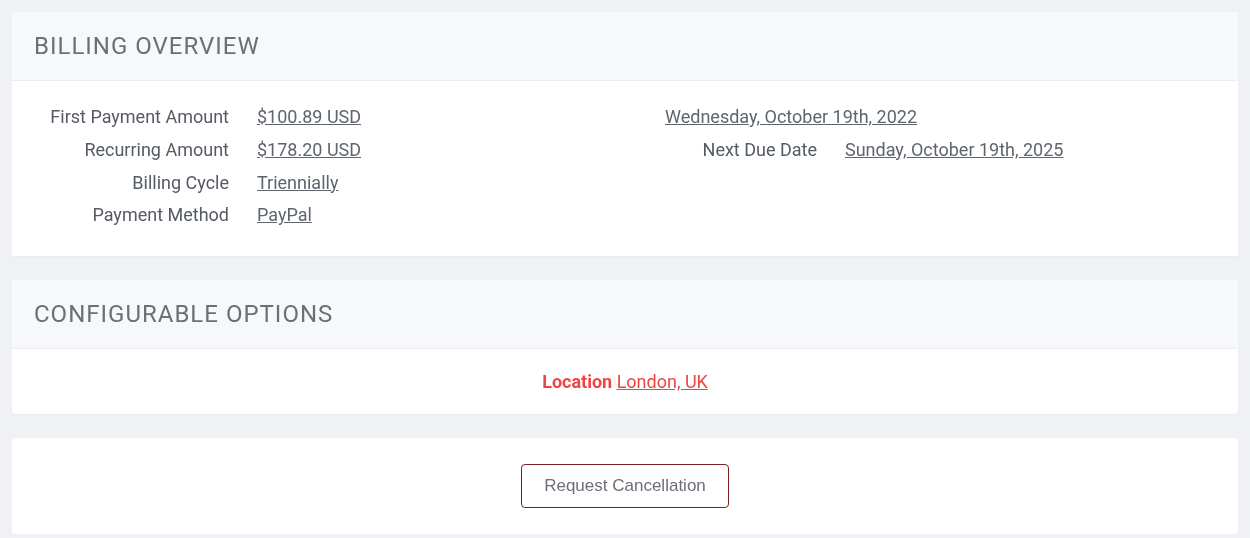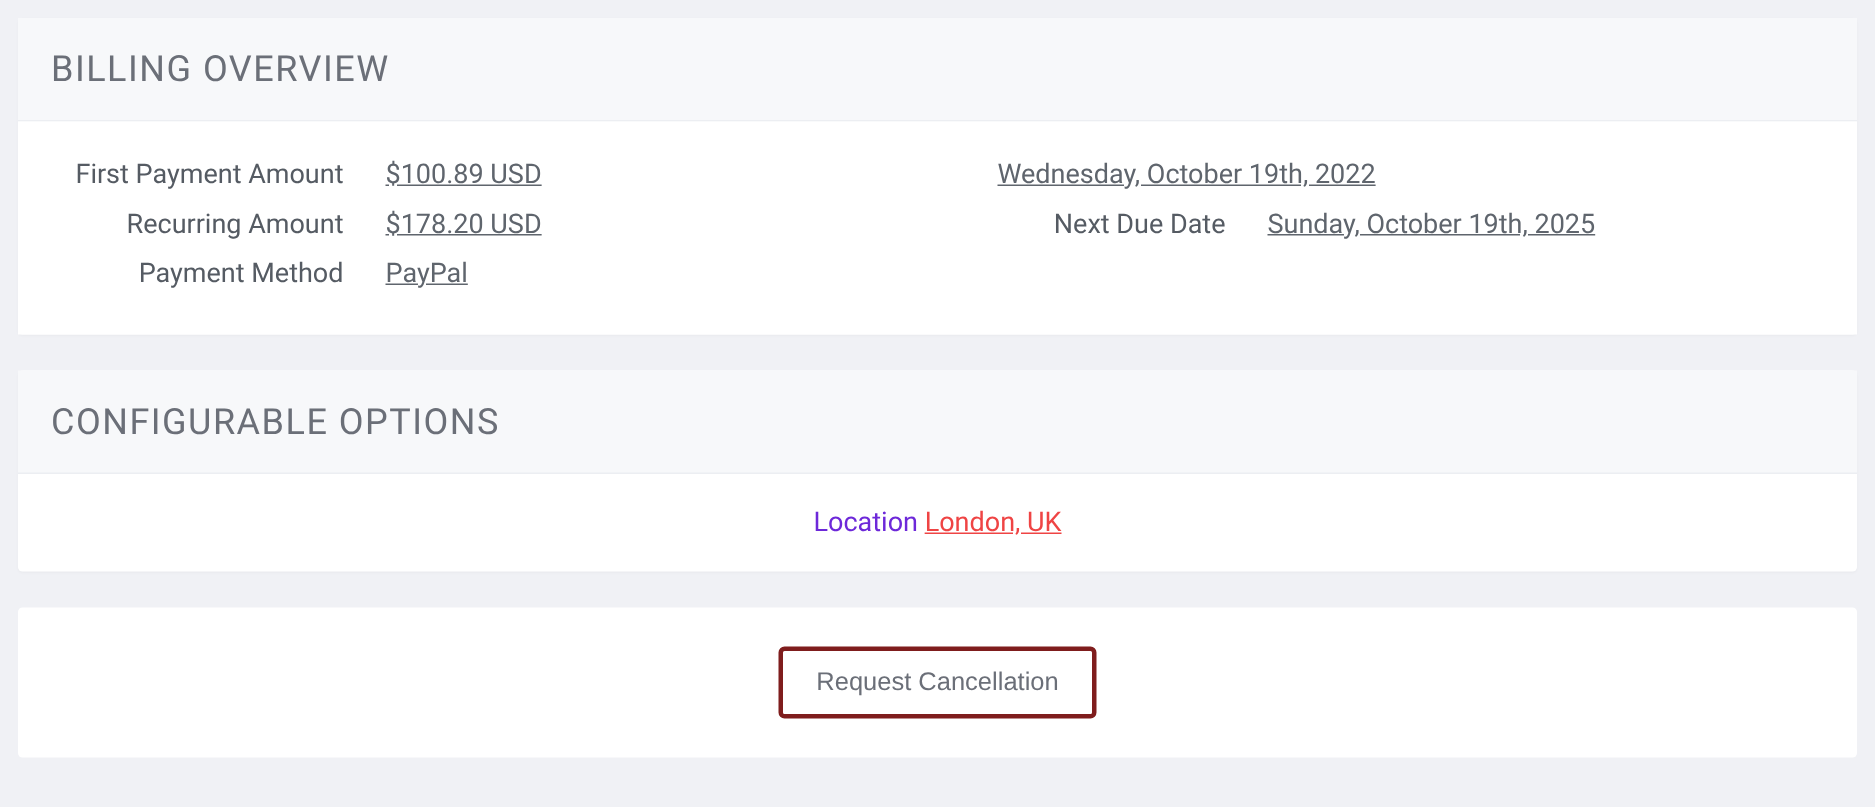--- a/index.html
+++ b/index.html
@@ -62,37 +62,37 @@
     }
     .col-right .kv-label {
       width: 180px;
     }
     .config-body {
       text-align: center;
       padding: 22px 30px;
       font-size: 18px;
     }
     .config-label {
-      font-weight: 400;
-      color: #6d28d9;
+      font-weight: 700;
+      color: #ef4444;
     }
     .config-value {
       color: #ef4444;
       font-weight: 400;
       text-decoration: underline;
     }
     .action-card {
       background: #fff;
       border-radius: 3px;
       padding: 26px;
       text-align: center;
     }
     .btn-cancel {
       display: inline-block;
-      border: 3px solid #7f1d1d;
+      border: 1px solid #7f1d1d;
       background: #fff;
       color: #6b6f78;
       font-size: 17px;
       padding: 11px 22px;
       border-radius: 4px;
       cursor: pointer;
       font-weight: 400;
     }
   </style>
 </head>
@@ -103,20 +103,24 @@
   <div class="card-body">
     <div class="billing-row">
       <div class="col-left">
         <div class="kv">
           <div class="kv-label">First Payment Amount</div>
           <div class="kv-value">$100.89 USD</div>
         </div>
         <div class="kv">
           <div class="kv-label">Recurring Amount</div>
           <div class="kv-value">$178.20 USD</div>
+        </div>
+        <div class="kv">
+          <div class="kv-label">Billing Cycle</div>
+          <div class="kv-value">Triennially</div>
         </div>
         <div class="kv">
           <div class="kv-label">Payment Method</div>
           <div class="kv-value">PayPal</div>
         </div>
       </div>
       <div class="col-right">
         <div class="kv">
           <div class="kv-value">Wednesday, October 19th, 2022</div>
         </div>

